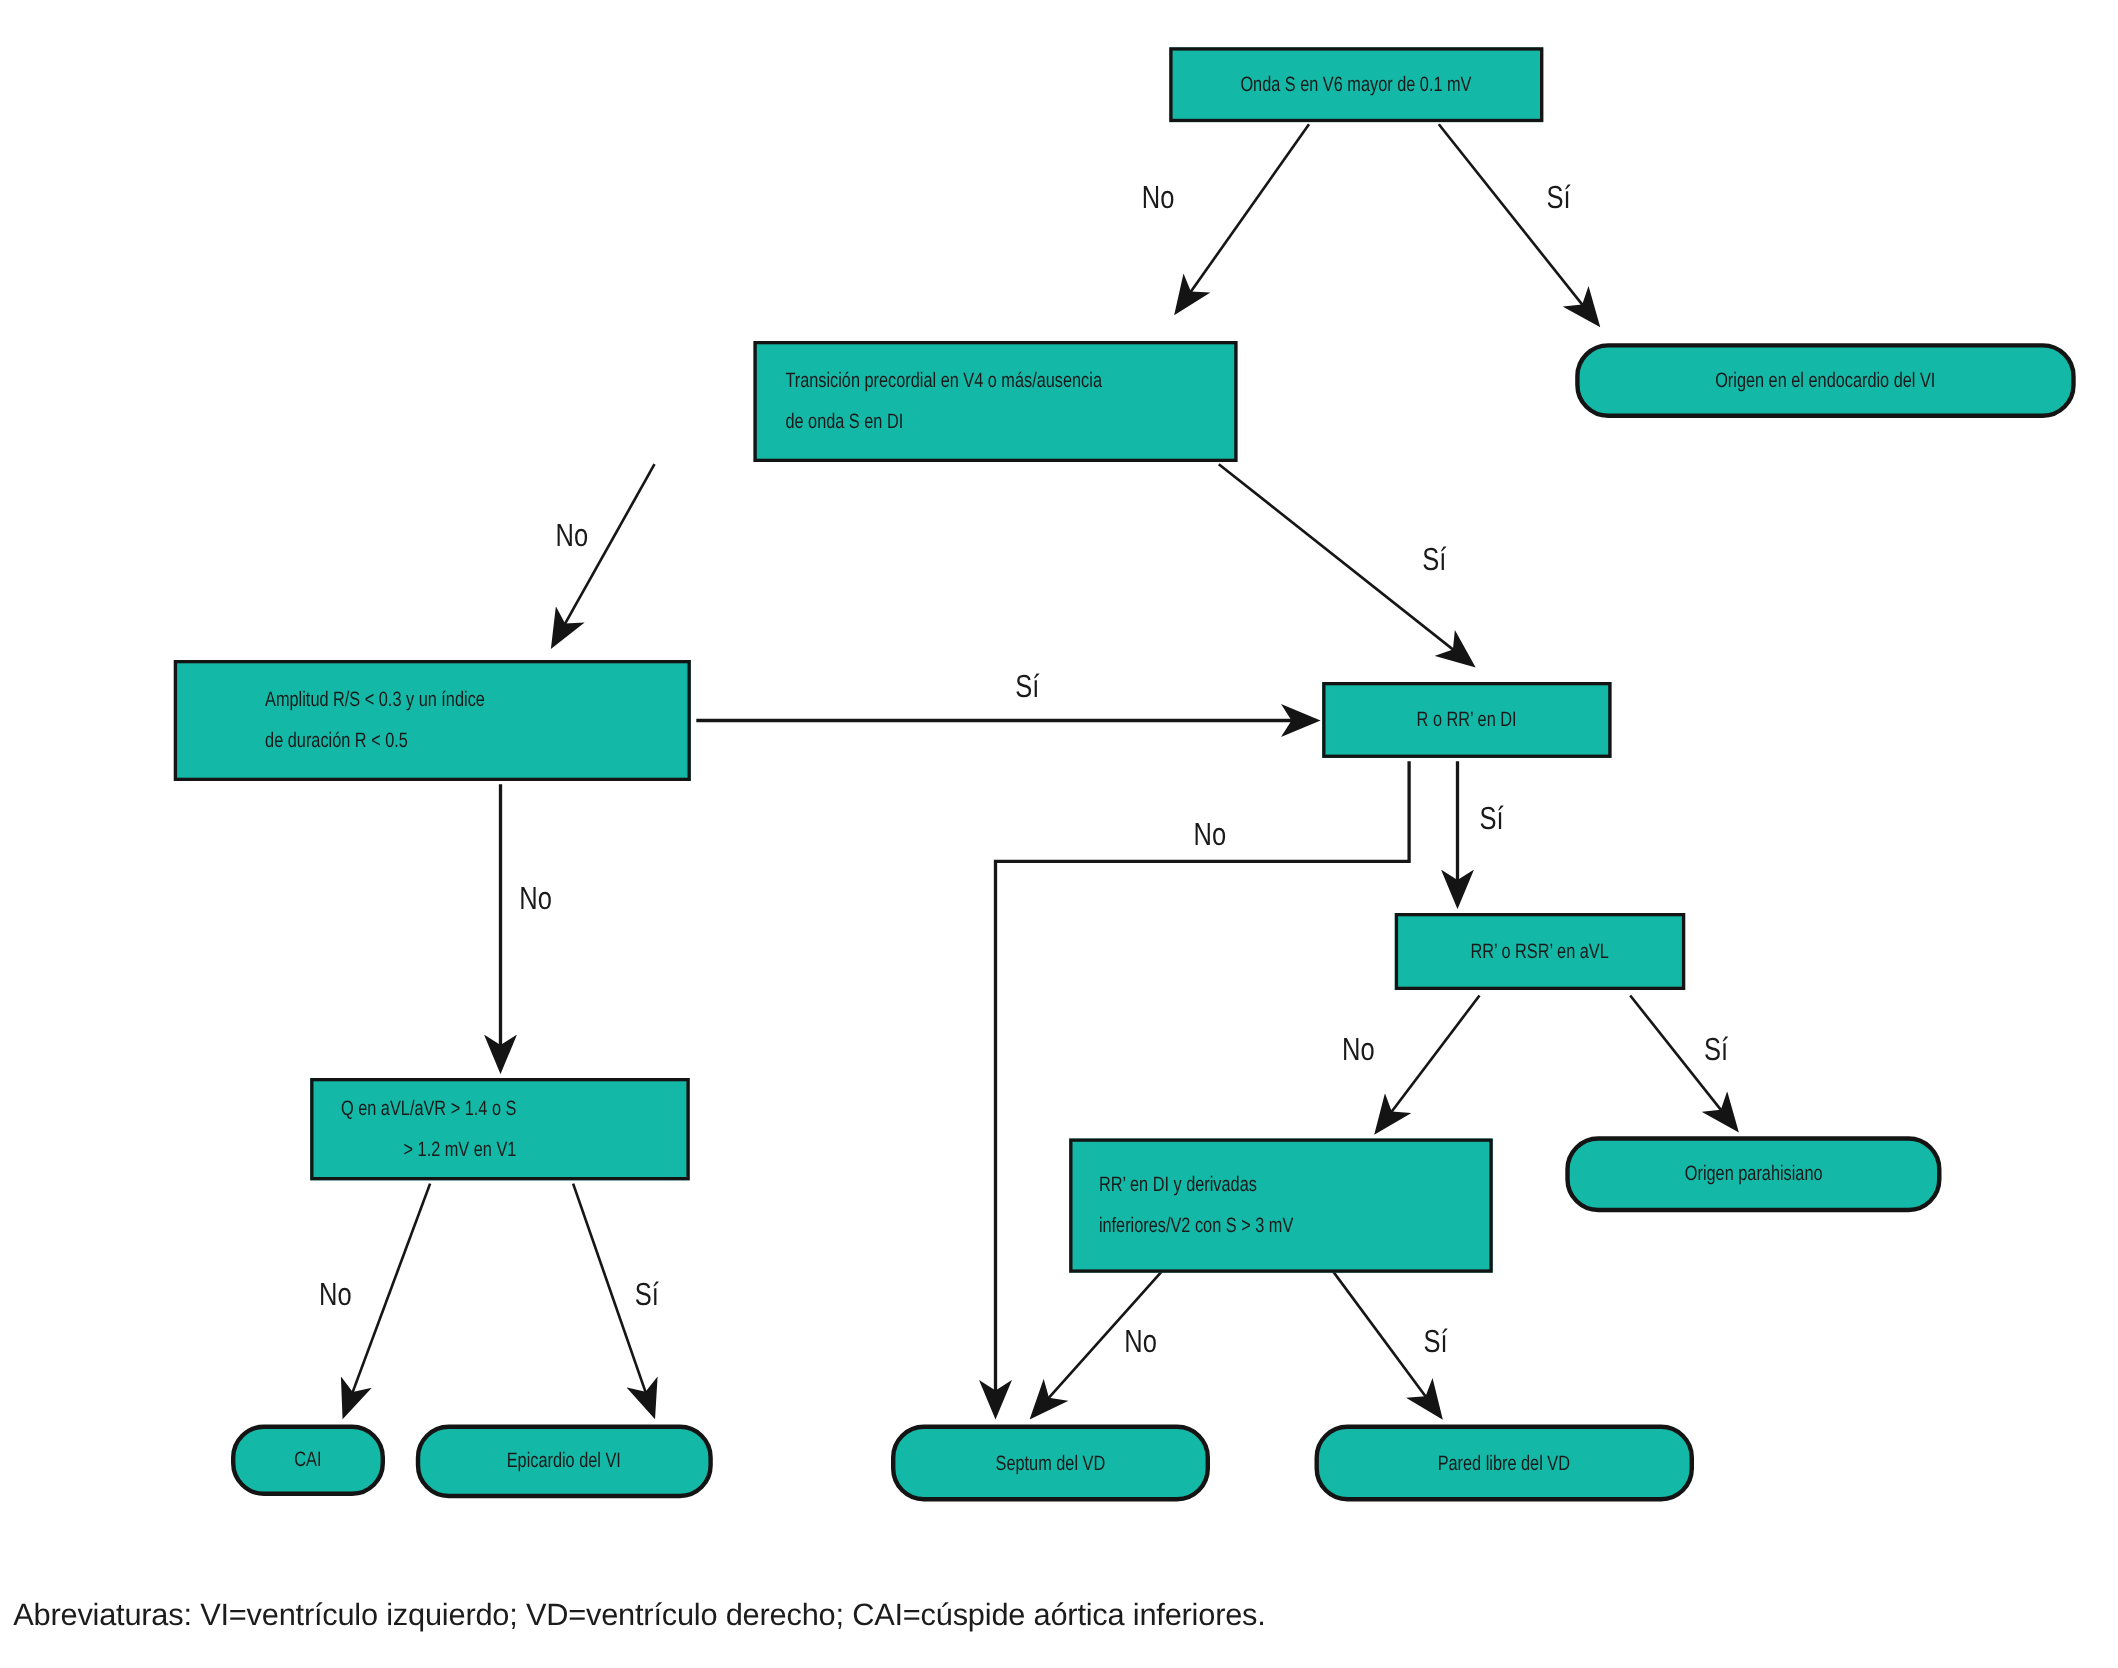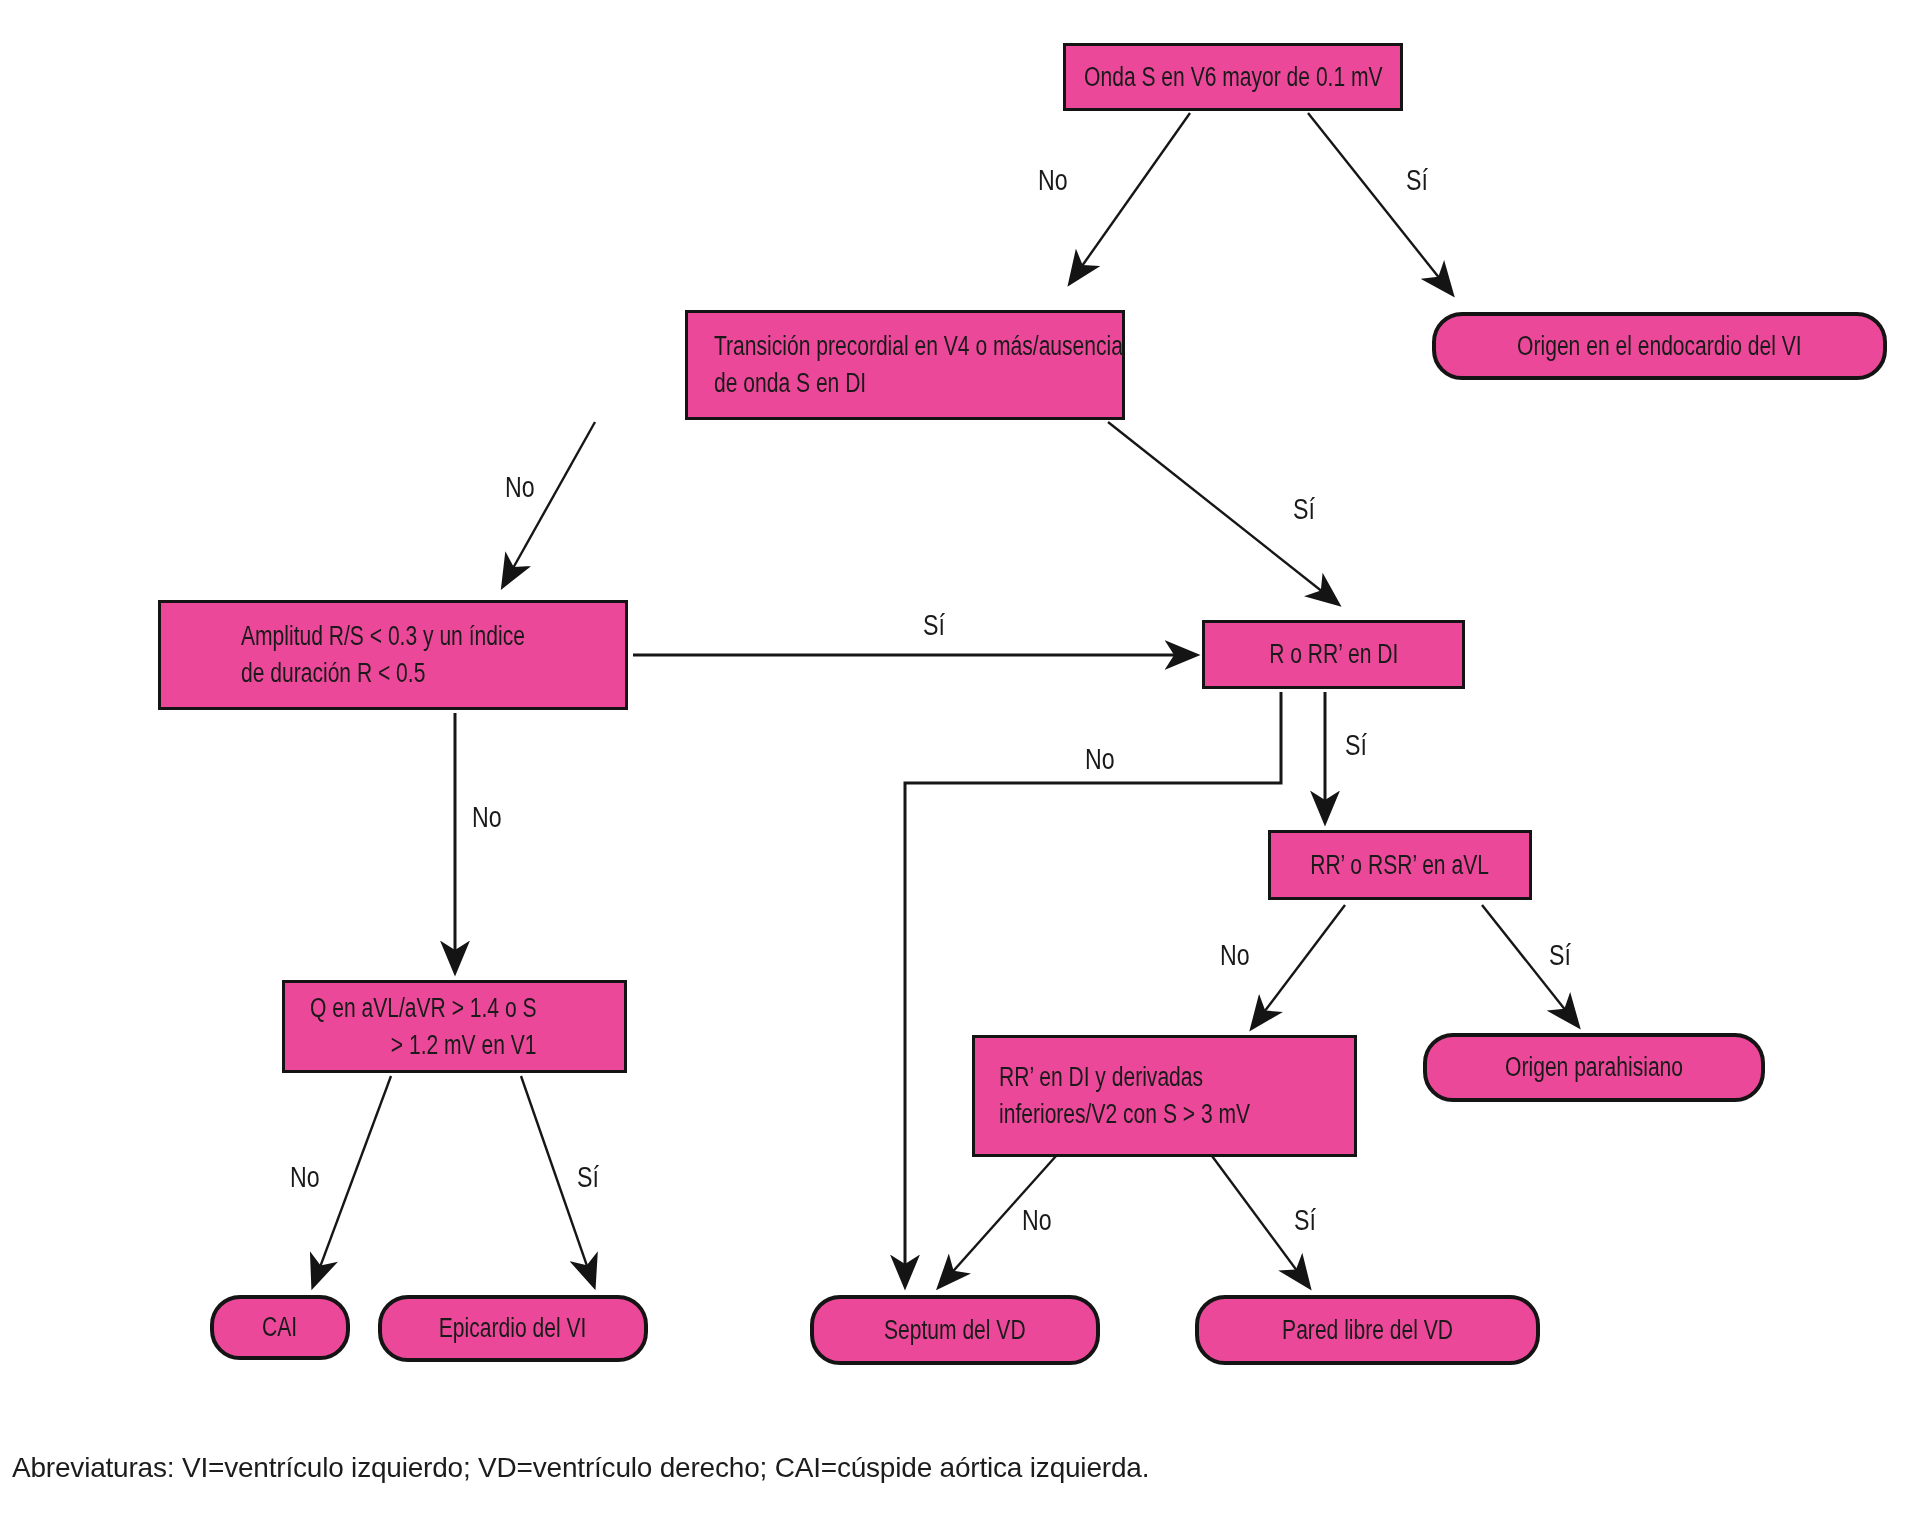--- a/index.html
+++ b/index.html
@@ -11,26 +11,26 @@
     color:#1a1a1a;
     overflow:hidden;
   }
   svg.wires { position:absolute; left:0; top:0; z-index:0; }
   svg.wires path.wire { fill:none; stroke:#161616; }
   svg.wires path.thin { stroke-width:2.4px; }
   svg.wires path.thick { stroke-width:3px; }
 
   .node {
     position:absolute;
-    background:#ec4899;
+    background:#14b8a6;
     border:3px solid #141414;
     box-sizing:border-box;
     display:flex; align-items:center;
     z-index:2;
-    font-size:27px; line-height:37px;
+    font-size:19px; line-height:37px;
     white-space:nowrap;
   }
   .node.round { border-radius:30px; border-width:4px; }
   .node.center { justify-content:center; }
   .node .txt { transform:scaleX(0.78); transform-origin:left center; }
   .node.center .txt { transform-origin:center center; text-align:center; }
 
   .edge-label {
     position:absolute; z-index:2;
     font-size:29px; line-height:34px;
@@ -142,15 +142,15 @@
   <span class="edge-label" style="left:472px;  top:800px;">No</span>
   <span class="edge-label" style="left:1085px; top:742px;">No</span>
   <span class="edge-label" style="left:1345px; top:728px;">Sí</span>
   <span class="edge-label" style="left:1220px; top:938px;">No</span>
   <span class="edge-label" style="left:1549px; top:938px;">Sí</span>
   <span class="edge-label" style="left:290px;  top:1160px;">No</span>
   <span class="edge-label" style="left:577px;  top:1160px;">Sí</span>
   <span class="edge-label" style="left:1022px; top:1203px;">No</span>
   <span class="edge-label" style="left:1294px; top:1203px;">Sí</span>
 
-  <div class="footnote">Abreviaturas: VI=ventrículo izquierdo; VD=ventrículo derecho; CAI=cúspide aórtica izquierda.</div>
+  <div class="footnote">Abreviaturas: VI=ventrículo izquierdo; VD=ventrículo derecho; CAI=cúspide aórtica inferiores.</div>
 
 </div>
 
 </body></html>

